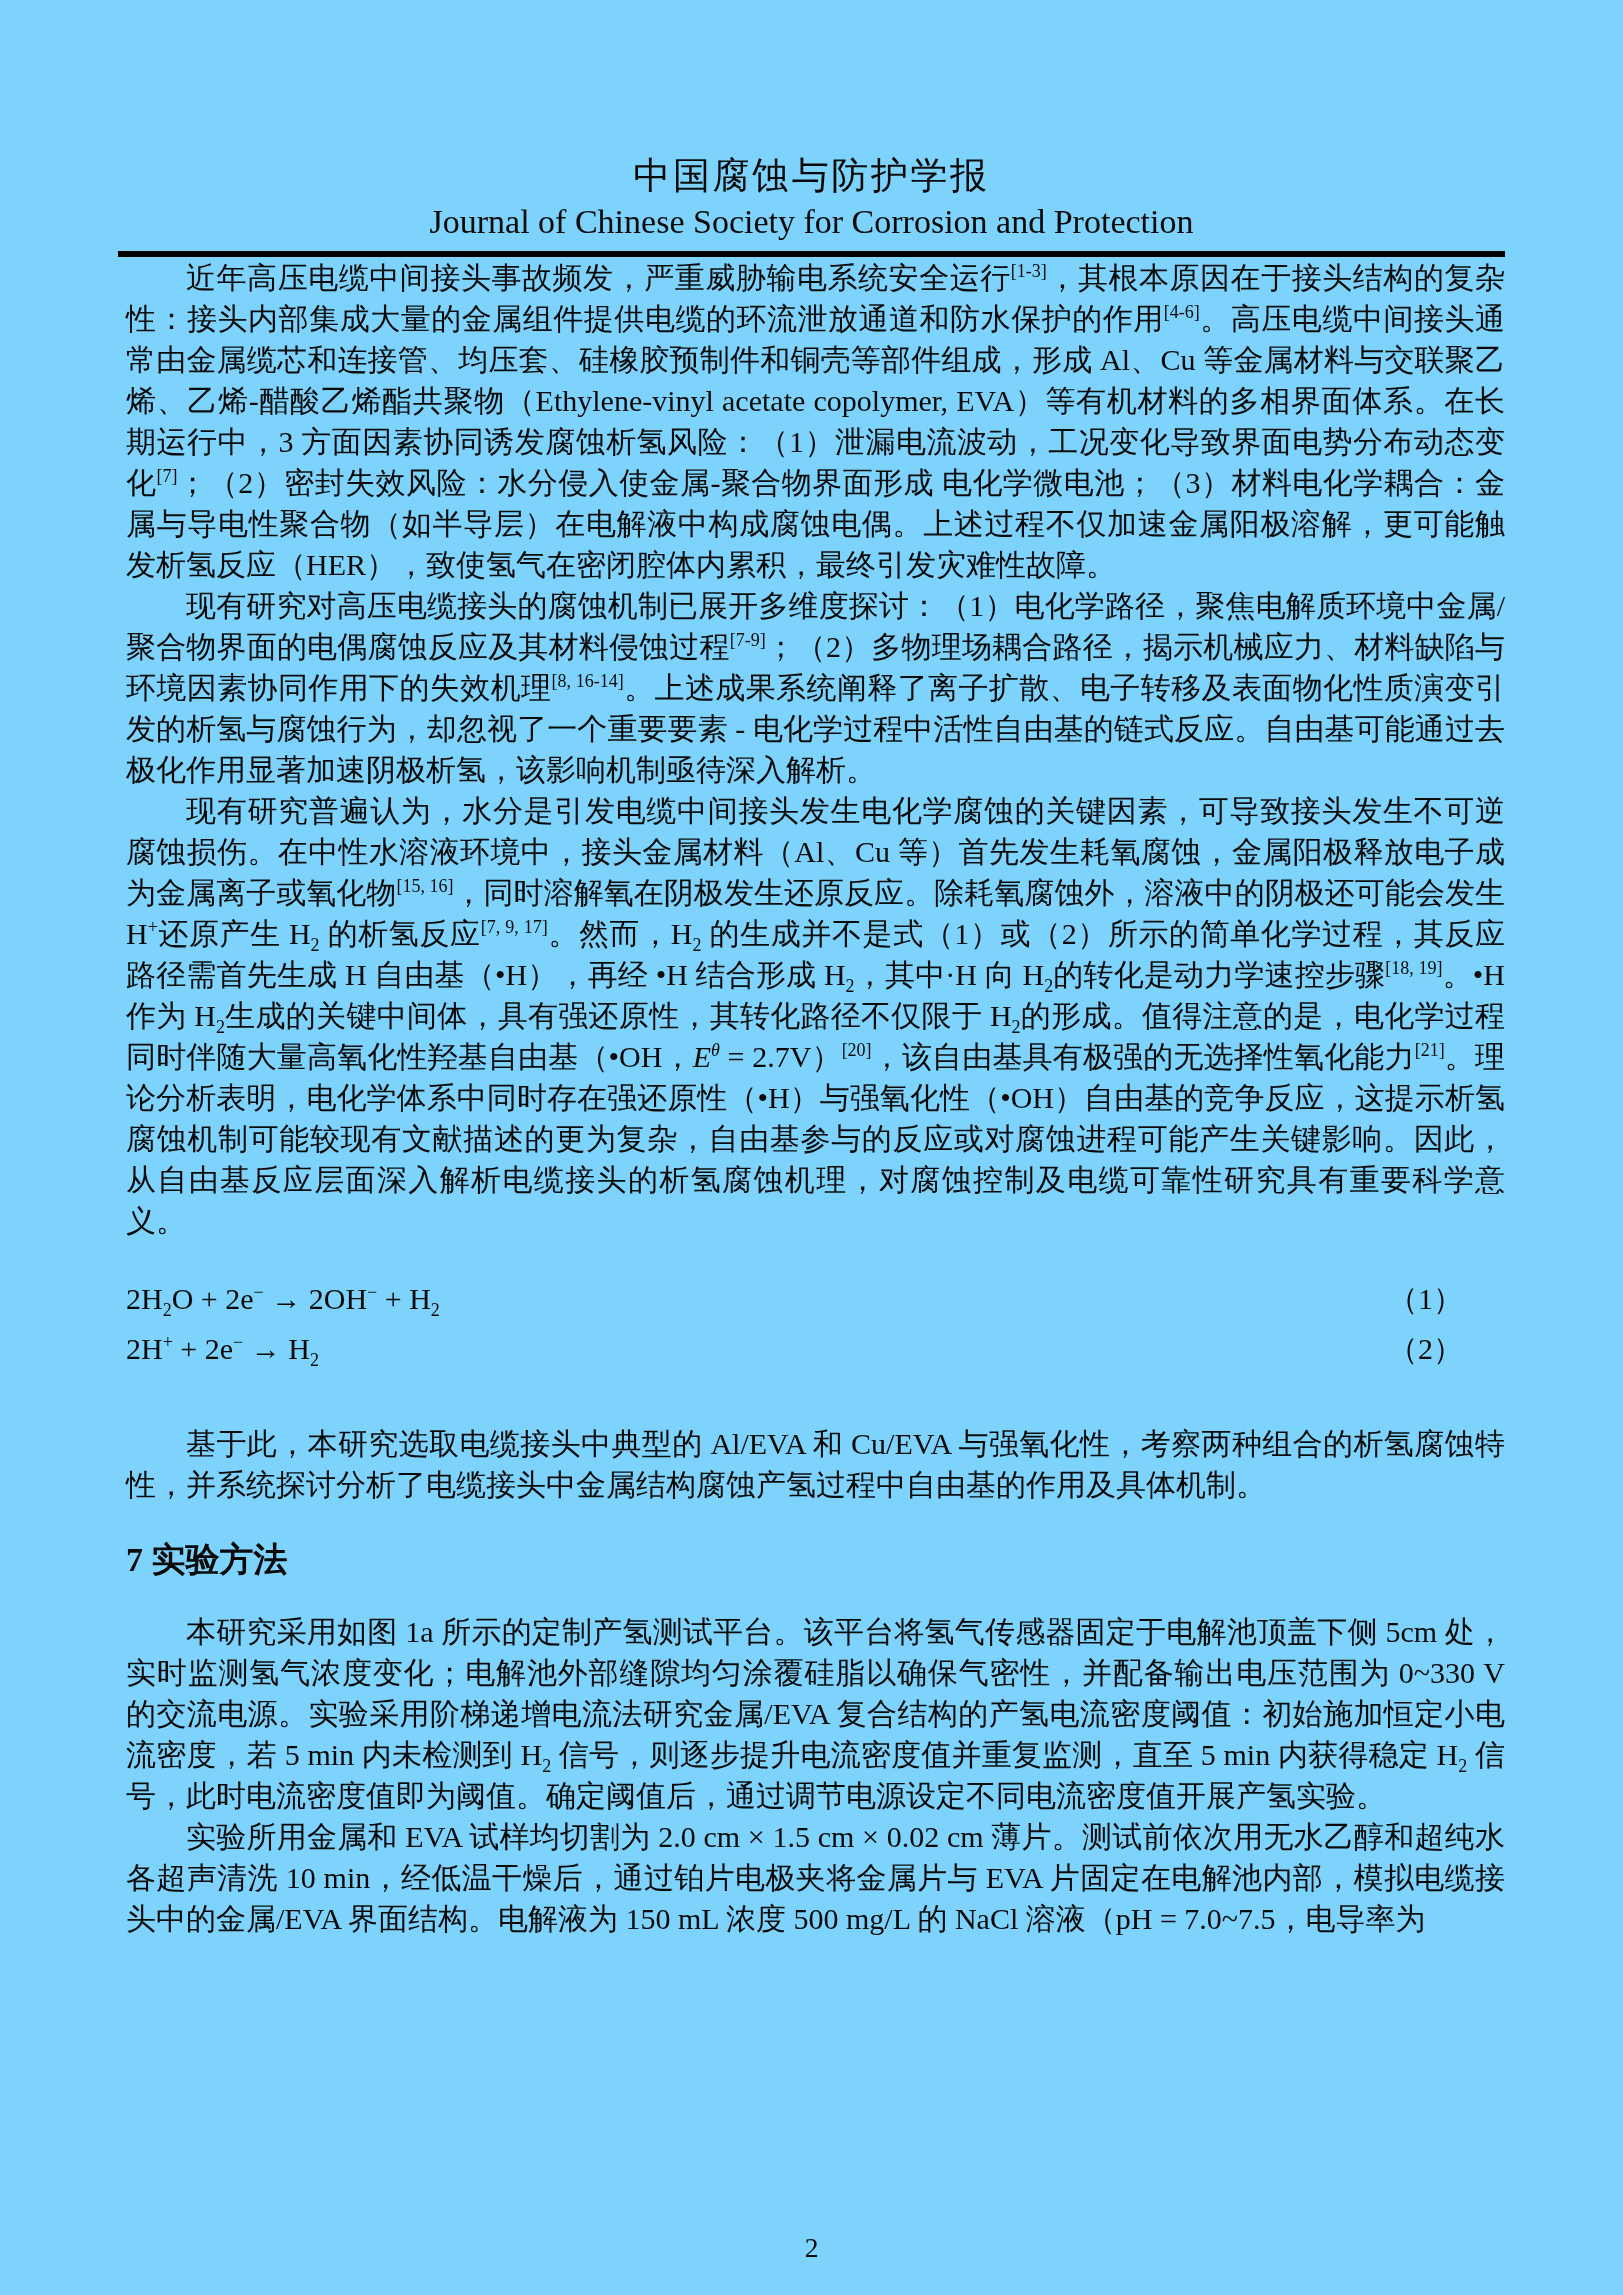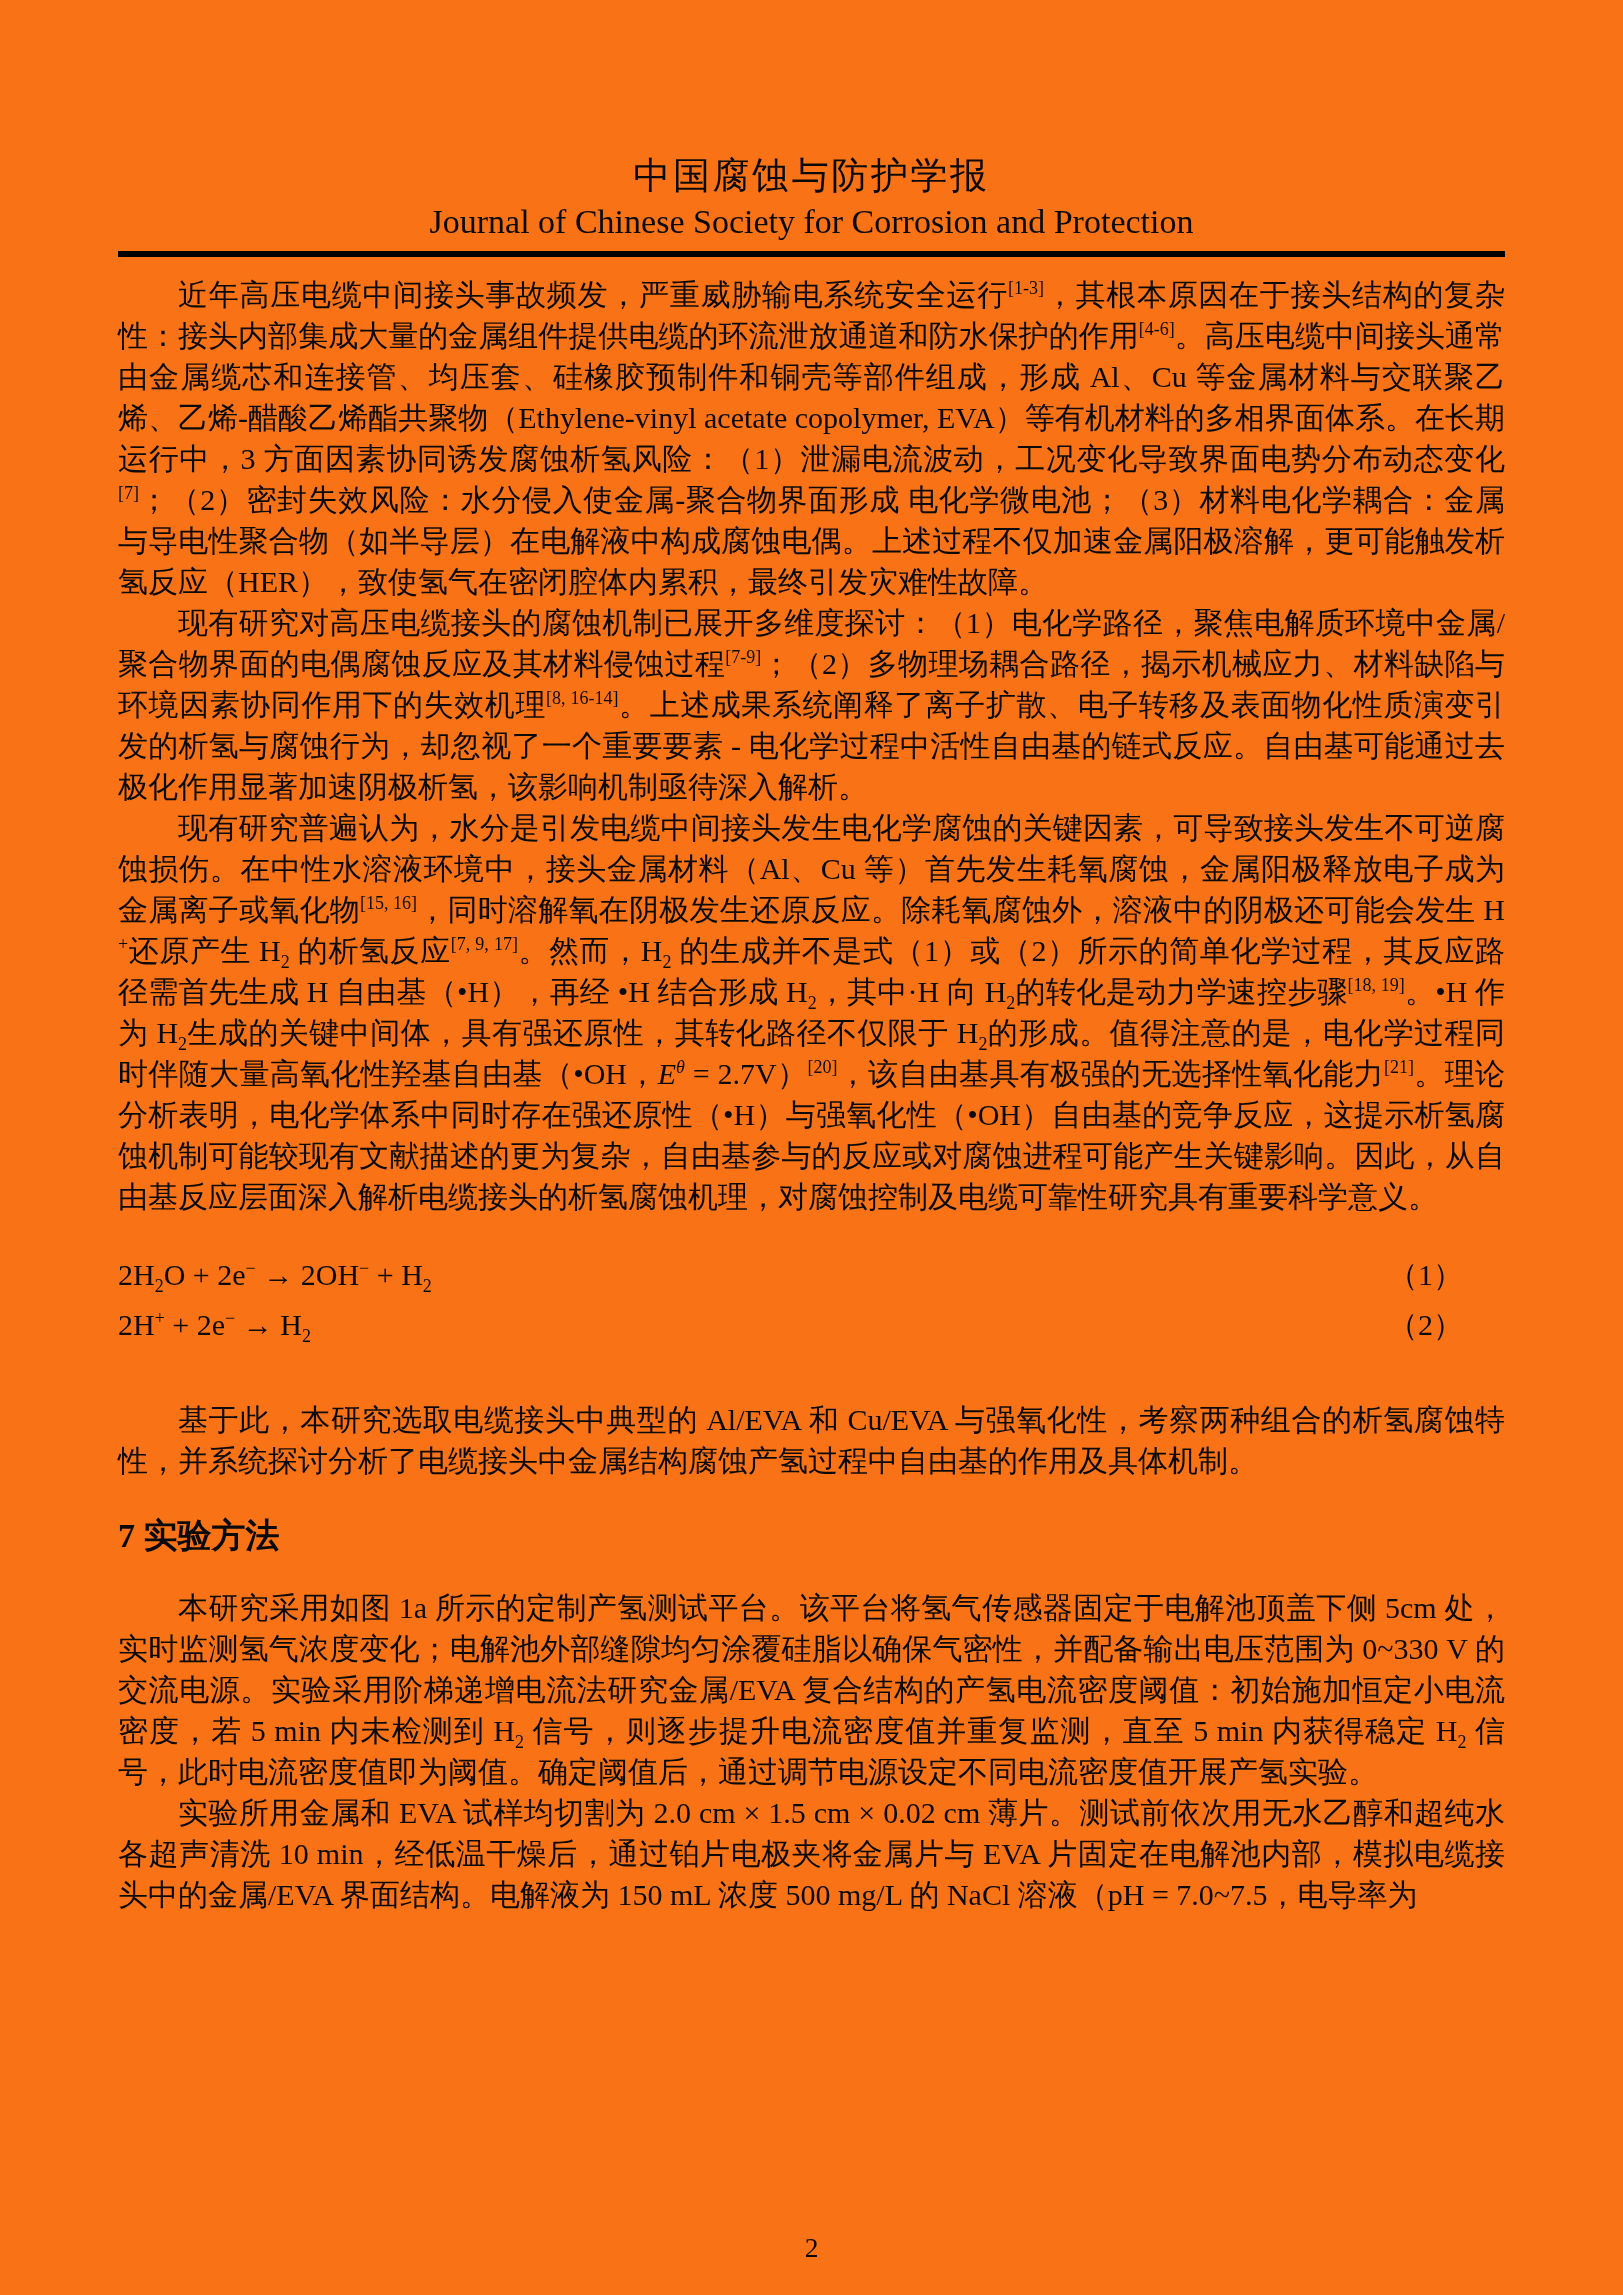--- a/index.html
+++ b/index.html
@@ -1,20 +1,20 @@
 <!DOCTYPE html>
 <html style="font-size:10.5px"><head>
 <meta charset="utf-8">
 <style>
   html,body { margin:0; padding:0; background:#e8e8e8; }
   .page {
     position:relative;
     width:1623px; height:2295px;
     margin:0 auto;
-    background:#f97316;
+    background:#7dd3fc;
     color:#0a0a0a;
     font-family:"Liberation Serif","DejaVu Serif",serif;
     overflow:hidden;
   }
   .content { padding:156px 118px 0 118px; }
   .title-zh {
     text-align:center;
     font-size:37px;
     font-weight:400;
     letter-spacing:2.6px;
@@ -25,21 +25,21 @@
     text-align:center;
     font-size:34px;
     margin:5.2px 0 0 0;
     line-height:1.15;
   }
   .header-rule {
     border:none;
     border-top:6.5px solid #000;
     margin:10.5px 0 0 0;
   }
-  .body-text { padding-top:17px; }
+  .body-text { padding-top:0;margin-left:8px; }
   .para {
     font-size:30px;
     line-height:41px;
     text-align:justify;
     text-indent:2em;
     margin:0;
     word-break:break-all;
   }
   .para sup, .equation-formula sup {
     font-size:0.60em;

